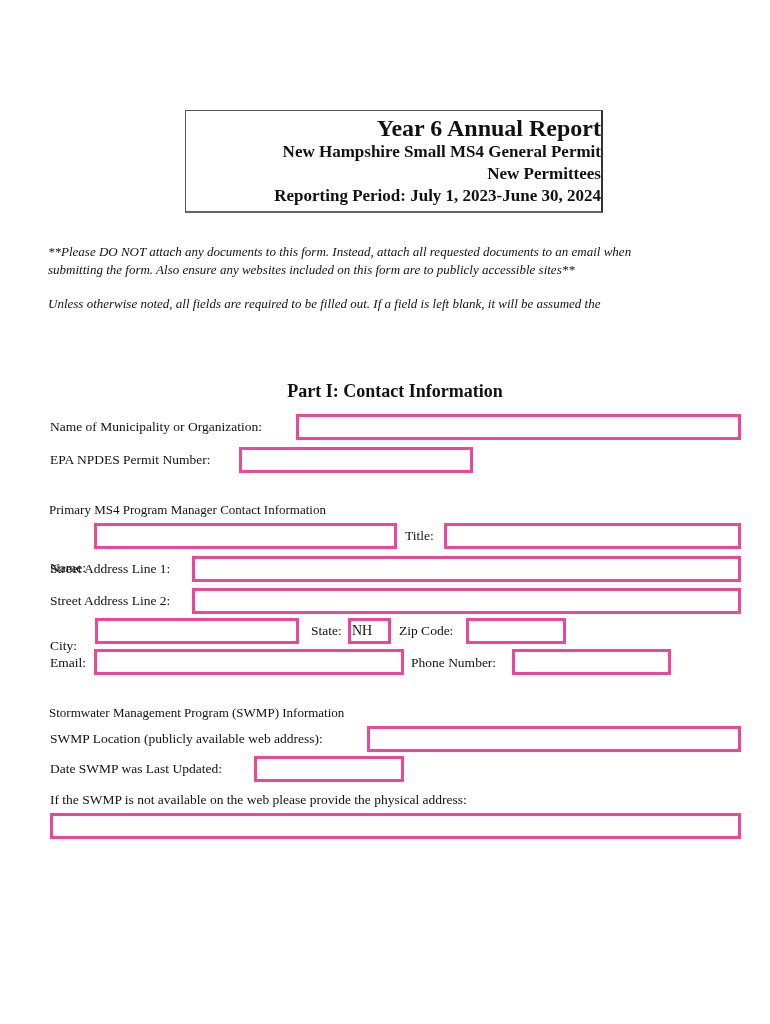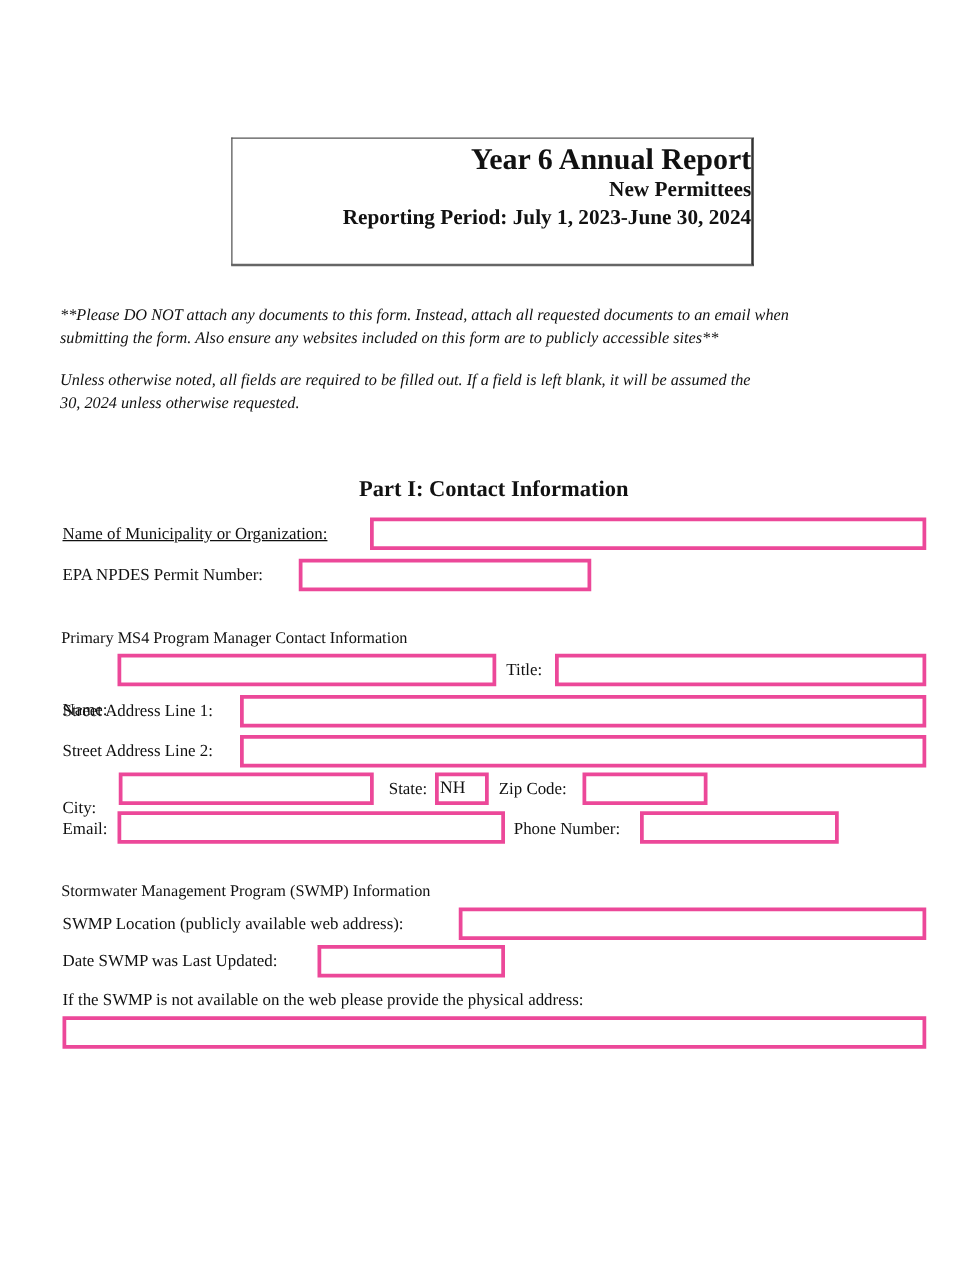--- a/index.html
+++ b/index.html
@@ -16,36 +16,36 @@
     .lbl { font-size: 13.5px; line-height: 16px; white-space: nowrap; }
     .fld { border: 3px solid #ec4899; background: #fff; box-sizing: border-box; height: 26px;
            font-family: "Liberation Serif", serif; font-size: 14px; padding: 0 2px; color: #111; }
     .sec { font-weight: normal; font-size: 13px; white-space: nowrap; text-align: right; }
   </style>
 </head>
 <body>
 
 <div class="abs hdr-box">
   <div class="hdr-title">Year 6 Annual Report</div>
+  <div class="hdr-sub">New Hampshire Small MS4 General Permit</div>
   <div class="hdr-sub">New Permittees</div>
   <div class="hdr-sub">Reporting Period: July 1, 2023-June 30, 2024</div>
 </div>
 
 <div class="abs note" style="top:243px;">
   <div>**Please DO NOT attach any documents to this form. Instead, attach all requested documents to an email when</div>
   <div>submitting the form. Also ensure any websites included on this form are to publicly accessible sites**</div>
 </div>
 <div class="abs note" style="top:295px;">
   <div>Unless otherwise noted, all fields are required to be filled out. If a field is left blank, it will be assumed the</div>
-  <div>30, 2024 unless otherwise requested.</div>
 </div>
 
 <div class="abs part-title">Part I: Contact Information</div>
 
-<span class="abs lbl" style="left:50px; top:419px;text-decoration:underline;">Name of Municipality or Organization:</span>
+<span class="abs lbl" style="left:50px; top:419px;">Name of Municipality or Organization:</span>
 <input class="abs fld" style="left: 296px; top: 414px; width: 445px;" value="">
 
 <span class="abs lbl" style="left:50px; top:452px;">EPA NPDES Permit Number:</span>
 <input class="abs fld" style="left: 239px; top: 447px; width: 234px;" value="">
 
 <div class="abs sec" style="left:49px; top:502px;">Primary MS4 Program Manager Contact Information</div>
 
 <span class="abs lbl" style="left:50px; top:528px;margin-top:32px;">Name:</span>
 <input class="abs fld" style="left: 94px; top: 523px; width: 303px;" value="">
 <span class="abs lbl" style="left:405px; top:528px;">Title:</span>

